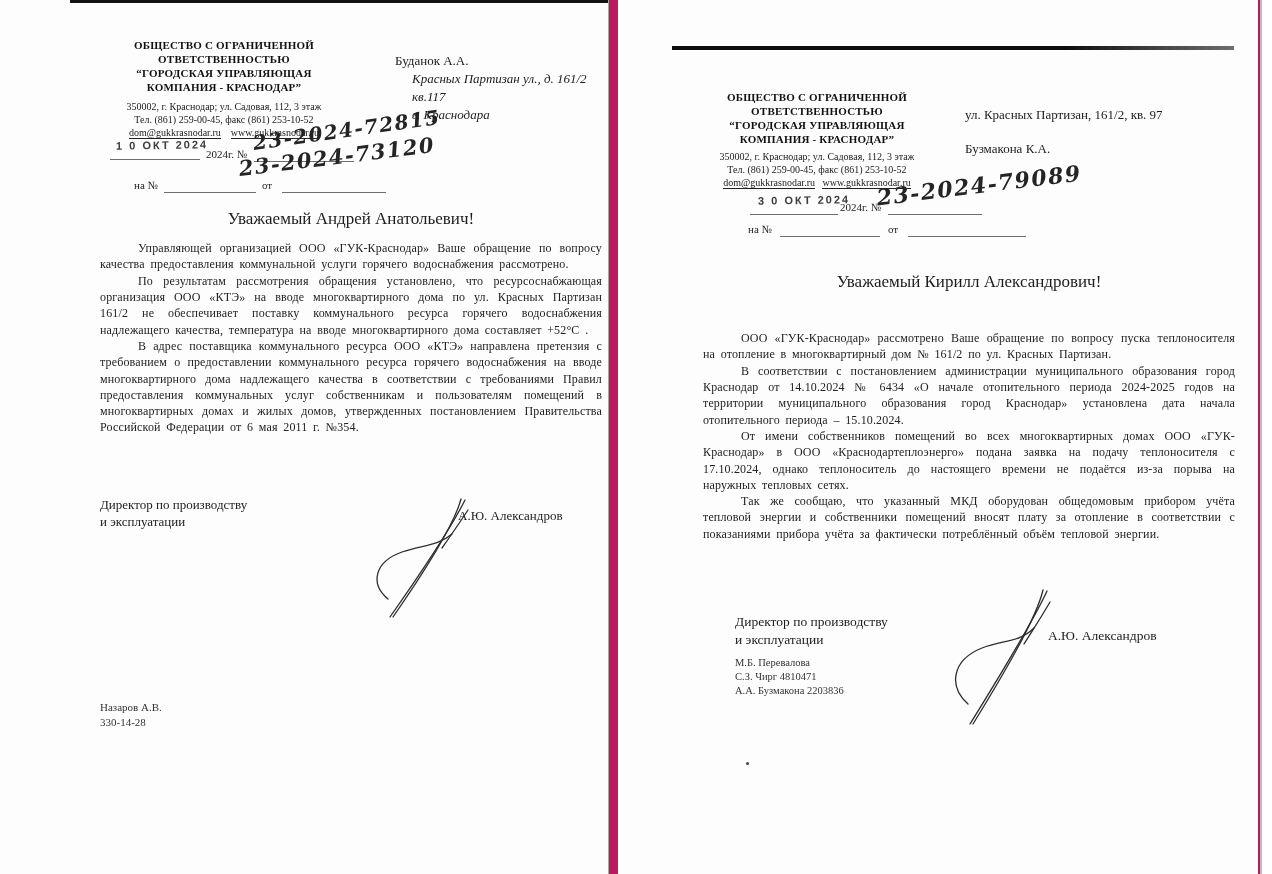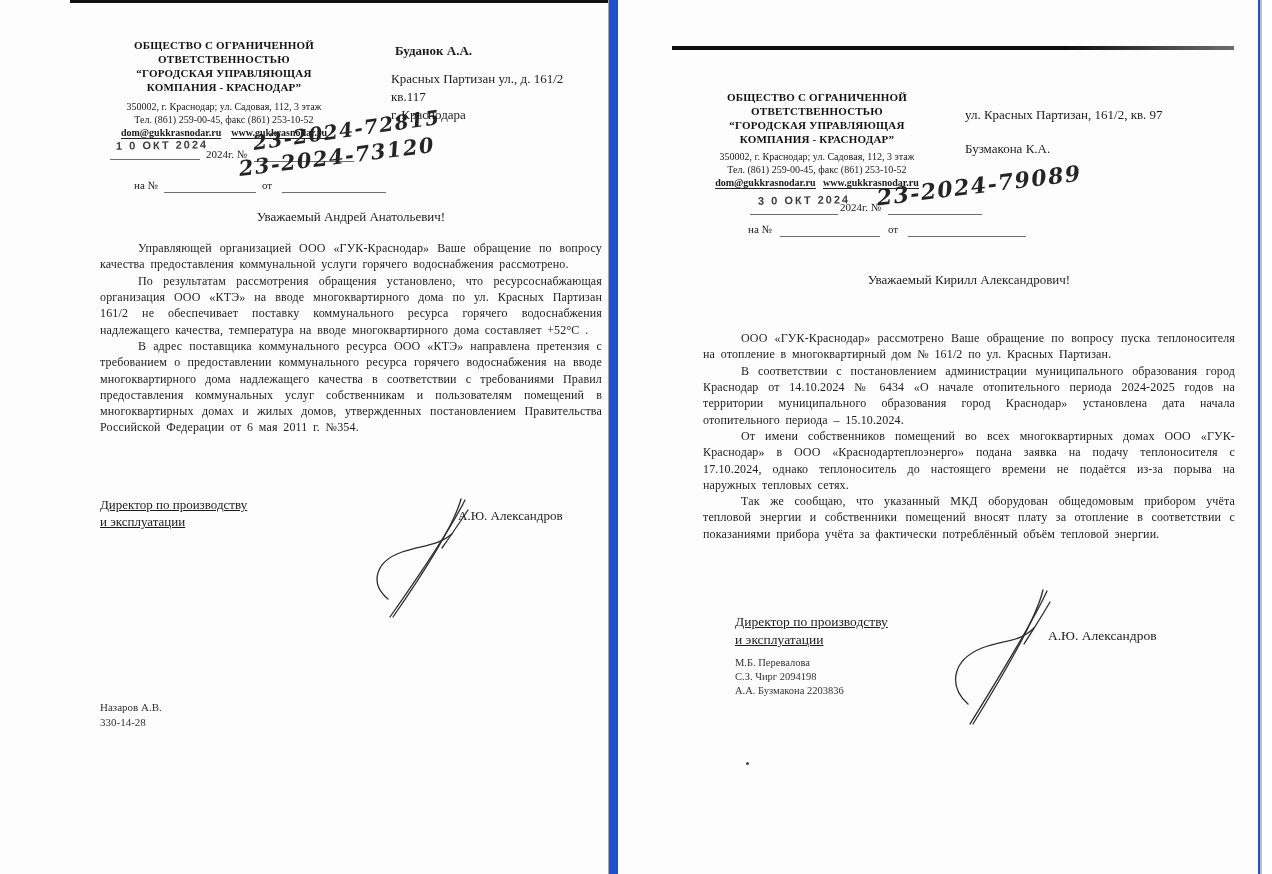--- a/index.html
+++ b/index.html
@@ -1,50 +1,50 @@
 <!DOCTYPE html>
 <html><head>
 <meta charset="utf-8">
 <style>
   html,body{margin:0;padding:0;}
   #screen{
     position:relative;width:1272px;height:874px;overflow:hidden;
-    background:#1d4ed8;font-family:"Liberation Serif",serif;color:#1c1c1c;
+    background:#be185d;font-family:"Liberation Serif",serif;color:#1c1c1c;
   }
   .page{position:absolute;top:0;height:874px;background:#fdfdfd;}
   #page-left{left:0;width:608px;border-right:1px solid #a9a9a9;}
   #page-right{left:618px;width:640px;}
   .abs{position:absolute;}
   .rule{background:#121212;}
   .org{
     text-align:center;font-weight:bold;font-size:11px;line-height:14px;
     letter-spacing:.2px;color:#111;
   }
   .contacts{
     text-align:center;font-size:10px;line-height:13px;color:#1a1a1a;
   }
-  .u{border-bottom:1px solid #222;text-decoration:none;color:inherit;font-weight:bold;}
+  .u{border-bottom:1px solid #222;text-decoration:none;color:inherit;}
   .blank{border-bottom:1px solid #6f6f6f;height:12px;display:block;}
   .stamp{
     font-family:"Liberation Sans",sans-serif;font-weight:bold;font-size:11px;
     letter-spacing:2px;color:#3d3d3d;white-space:nowrap;transform:rotate(-1deg);
   }
   .small-label{font-size:11px;color:#222;}
   .handwriting{
     font-family:"DejaVu Serif",serif;font-style:italic;font-weight:bold;
     color:#242424;white-space:nowrap;letter-spacing:1.5px;
   }
   .recipient{font-size:13px;line-height:18px;}
-  .salutation{text-align:center;font-size:13px;}
+  .salutation{text-align:center;font-size:17px;}
   .body-col p{
     margin:0;text-indent:38px;text-align:justify;
     font-size:12px;line-height:1.36;word-spacing:2.5px;letter-spacing:.15px;
     color:#222;
   }
-  .signer{font-size:13px;line-height:17px;text-decoration:underline;}
+  .signer{font-size:13px;line-height:17px;}
   .signer-name{font-size:13px;white-space:nowrap;}
   .executor{font-size:11px;line-height:15px;color:#333;}
   .sig-svg path{fill:none;stroke:#2e2e2e;stroke-width:1.3;stroke-linecap:round;}
   .dot{width:3px;height:3px;border-radius:50%;background:#444;}
   .edge-line{background:#bdbdbd;}
 </style>
 </head>
 <body>
 
 <div id="screen">
@@ -74,22 +74,22 @@
     <div class="abs small-label" style="left:206px;top:148px;">2024г.  №</div>
     <span class="abs blank" style="left:254px;top:149px;width:100px;"></span>
     <div class="abs handwriting" style="left:252px;top:118px;font-size:20px;transform:rotate(-8deg);">23-2024-72815</div>
     <div class="abs handwriting" style="left:238px;top:144px;font-size:21px;transform:rotate(-7deg);">23-2024-73120</div>
 
     <div class="abs small-label" style="left:134px;top:179px;">на №</div>
     <span class="abs blank" style="left:164px;top:180px;width:92px;"></span>
     <div class="abs small-label" style="left:262px;top:179px;">от</div>
     <span class="abs blank" style="left:282px;top:180px;width:104px;"></span>
 
-    <div class="abs recipient" style="left:395px;top:42px;font-weight:bold;">Буданок А.А.</div>
-    <div class="abs recipient" style="left:391px;top:70px;width:200px;">
+    <div class="abs recipient" style="left:395px;top:52px;">Буданок А.А.</div>
+    <div class="abs recipient" style="left:412px;top:70px;width:200px;font-style:italic;">
       <div>Красных Партизан ул., д. 161/2</div>
       <div>кв.117</div>
       <div>г. Краснодара</div>
     </div>
 
     <div class="abs salutation" style="left:100px;top:209px;width:502px;">Уважаемый Андрей Анатольевич!</div>
 
     <div class="abs body-col" style="left:100px;top:240px;width:502px;">
       <p>Управляющей организацией ООО «ГУК-Краснодар» Ваше обращение по вопросу качества предоставления коммунальной услуги горячего водоснабжения рассмотрено.</p>
       <p>По результатам рассмотрения обращения установлено, что ресурсоснабжающая организация ООО «КТЭ» на вводе многоквартирного дома по ул. Красных Партизан 161/2 не обеспечивает поставку коммунального ресурса горячего водоснабжения надлежащего качества, температура на вводе многоквартирного дома составляет +52°С .</p>
@@ -166,21 +166,21 @@
     <svg class="abs sig-svg" style="left:328px;top:586px;" width="115" height="142" viewBox="0 0 115 142">
       <path d="M24 138 C 50 96, 86 38, 101 5"></path>
       <path d="M27 138 C 54 94, 90 34, 97 4"></path>
       <path d="M22 118 C 2 100, 6 74, 36 62 C 58 54, 74 56, 88 42"></path>
       <path d="M78 58 C 88 42, 96 30, 104 16"></path>
     </svg>
     <div class="abs signer-name" style="left:430px;top:628px;font-size:13.5px;">А.Ю. Александров</div>
 
     <div class="abs executor" style="left:117px;top:656px;font-size:10.5px;line-height:14px;">
       <div>М.Б. Перевалова</div>
-      <div>С.З. Чирг 2094198</div>
+      <div>С.З. Чирг 4810471</div>
       <div>А.А. Бузмакона 2203836</div>
     </div>
 
     <div class="abs dot" style="left:128px;top:762px;"></div>
   </div>
 
   <div class="abs edge-line" style="left:1260px;top:0;width:2px;height:874px;"></div>
   <div class="abs" style="left:1262px;top:0;width:10px;height:874px;background:#fff;"></div>
 </div>
 

